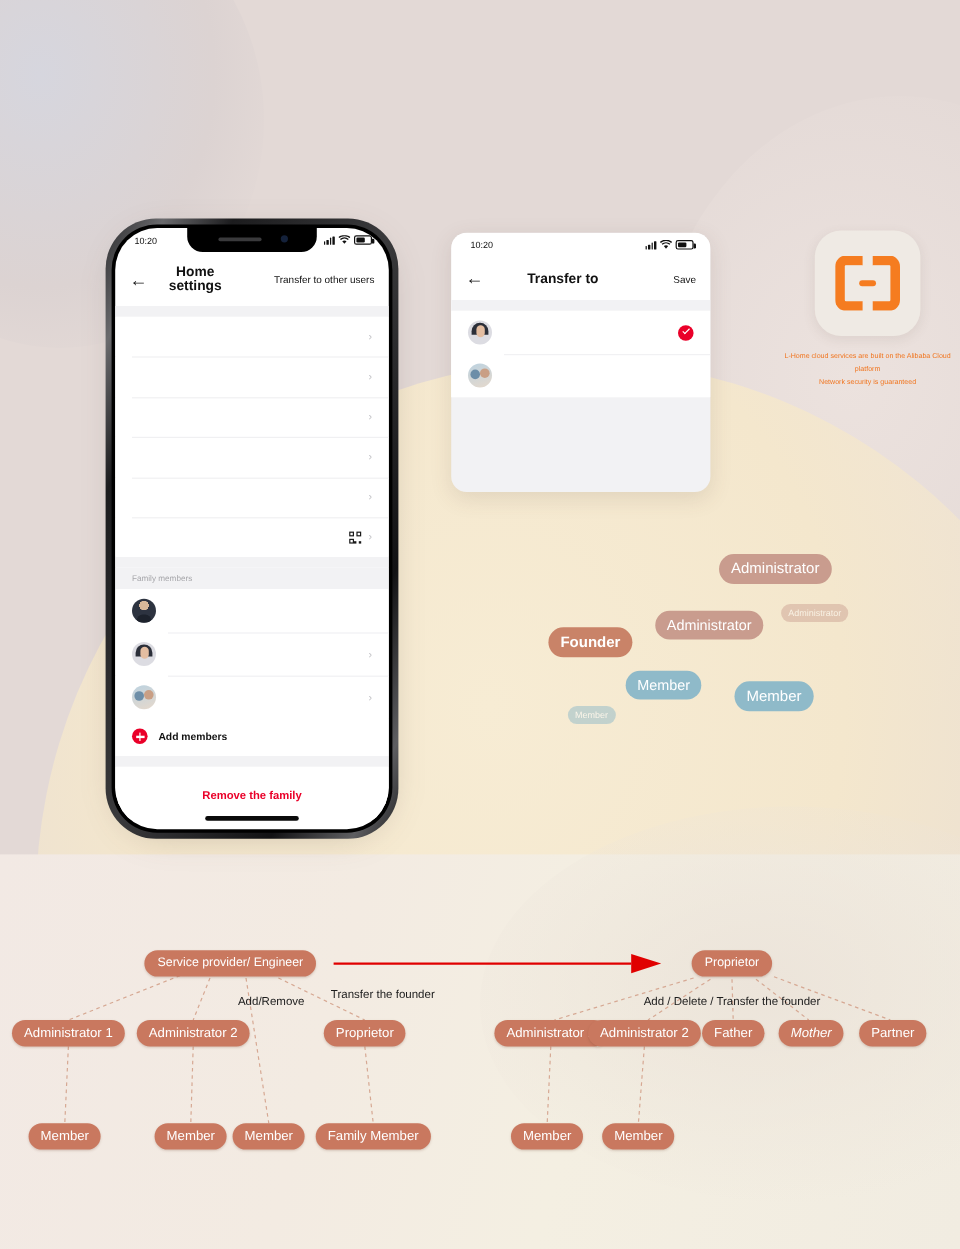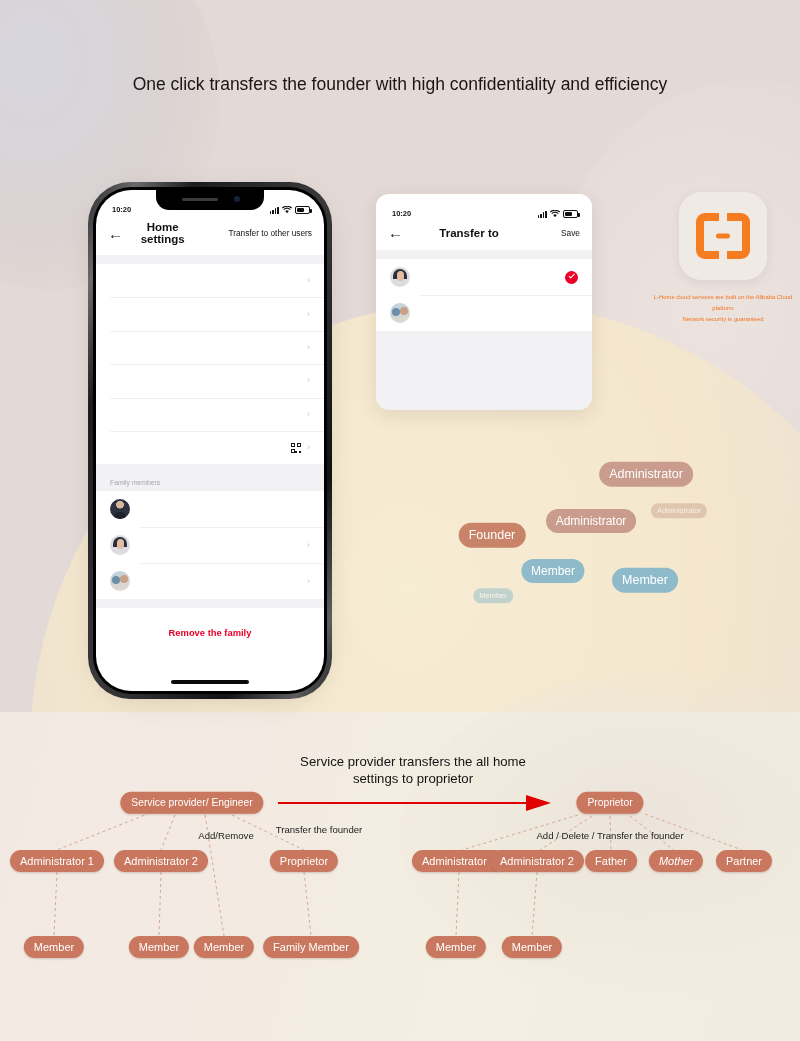--- a/index.html
+++ b/index.html
@@ -74,22 +74,22 @@
   }
   .notch .speaker {
     position: absolute; left: 26px; top: 8px; width: 36px; height: 3px;
     border-radius: 2px; background: #3a3a3c;
   }
   .notch .cam {
     position: absolute; right: 24px; top: 6px; width: 6px; height: 6px;
     border-radius: 50%; background: #14213a;
   }
   .statusbar {
-    height: 24px; display: flex; align-items: flex-end; justify-content: space-between;
-    padding: 6px 14px 0 16px; font-size: 7.5px; font-weight: bold; color: #111;
+    height: 24px; display: flex; align-items: flex-start; justify-content: space-between;
+    padding: 6px 14px 0 16px; font-size: 7.5px; font-weight: normal; color: #111;
   }
   .status-right { display: flex; align-items: center; gap: 3px; }
   .bars { display: flex; align-items: flex-end; gap: 1px; height: 8px; }
   .bars i { display: block; width: 1.6px; background: #111; border-radius: .5px; }
   .bars i:nth-child(1){height:3px}.bars i:nth-child(2){height:4.5px}
   .bars i:nth-child(3){height:6px}.bars i:nth-child(4){height:7.5px}
   .batt {
     width: 15px; height: 7.5px; border: 1px solid #111; border-radius: 2px; position: relative;
   }
   .batt::after { content:""; position:absolute; right:-3px; top:2px; width:1.6px; height:3.5px; background:#111; border-radius:0 1px 1px 0;}
@@ -205,21 +205,21 @@
   }
   .logo-cap { margin-top: 12px; font-size: 5.9px; color: #f1751f; line-height: 1.9; }
 
   
   #pills { position: absolute; inset: 0; z-index: 3; }
   .fpill {
     position: absolute; border-radius: 40px; color: #fff; white-space: nowrap;
     font-weight: 400; text-align: center;
   }
   .fp-admin  { background: #c99c8e; }
-  .fp-founder{ background: #c98368; }
+  .fp-founder{ background: #c98368; font-weight: bold; }
   .fp-member { background: #8fbac9; }
 
   
   #diagram { position: absolute; left: 0; top: 712px; width: 800px; height: 329px; z-index: 3; }
   #diagram svg { position: absolute; inset: 0; width: 800px; height: 329px; }
   .node {
     position: absolute; transform: translate(-50%,-50%);
     background: #c9785f; color: #fff; border-radius: 30px;
     font-size: 10.3px; line-height: 1; padding: 6px 11px; white-space: nowrap;
     box-shadow: 0 1px 2px rgba(120,70,50,.25);
@@ -238,21 +238,20 @@
 <body>
 
 <div id="bg">
   <div class="blob blob-blue"></div>
   <div class="blob blob-right"></div>
   <div class="blob blob-cream"></div>
   <div class="bottom-band"></div>
 </div>
 
 <div id="header">
-  <div id="subtitle">One click transfers the founder with high confidentiality and efficiency</div>
 </div>
 
 <div id="phone">
   <div class="phone-shadow"></div>
   <div class="phone-body">
     <div class="phone-inner">
       <div class="phone-screen">
         <div class="notch">
           <span class="speaker"></span>
           <span class="cam"></span>
@@ -333,20 +332,24 @@
               <span class="m-text"><span class="m-name"></span><div class="m-role"></div></span>
               <span class="chev">›</span>
             </div>
             <div class="member">
               <span class="avatar av-fam"></span>
               <span class="m-text"><span class="m-name"></span><div class="m-role"></div></span>
               <span class="chev">›</span>
             </div>
           </div>
 
+        <div class="addrow">
+          <span class="plus"></span>
+          <span class="add-label">Add members</span>
+        </div>
 
         <div class="sep"></div>
         <div class="remove-wrap">
           <span class="remove">Remove the family</span>
         </div>
 
         <div class="home-indicator"></div>
       </div>
     </div>
   </div>
@@ -435,22 +438,20 @@
       <path d="M630 104 L674 138"></path>
       <path d="M645 102 L742 138"></path>
       <path d="M459 160 L456 224"></path>
       <path d="M537 160 L532 224"></path>
     </g>
     <g>
       <line x1="278" y1="91" x2="526" y2="91" stroke="#e00000" stroke-width="2"></line>
       <polygon points="526,83 551,91 526,99" fill="#e00000"></polygon>
     </g>
   </svg>
-  <div class="dhead" style="left:413px; top:42px;">Service provider transfers the all home
-settings to proprietor</div>
   <div id="diagram-nodes">
       <div class="node" style="left: 192px; top: 91px;">Service provider/ Engineer</div>
       <div class="node" style="left: 610px; top: 91px;">Proprietor</div>
       <div class="node small" style="left: 57px; top: 149px;">Administrator 1</div>
       <div class="node small" style="left: 161px; top: 149px;">Administrator 2</div>
       <div class="node small" style="left: 304px; top: 149px;">Proprietor</div>
       <div class="node small" style="left: 459px; top: 149px;">Administrator 1</div>
       <div class="node small" style="left: 537px; top: 149px;">Administrator 2</div>
       <div class="node small" style="left: 611px; top: 149px;">Father</div>
       <div class="node small" style="left: 676px; top: 149px; font-style: italic;">Mother</div>

